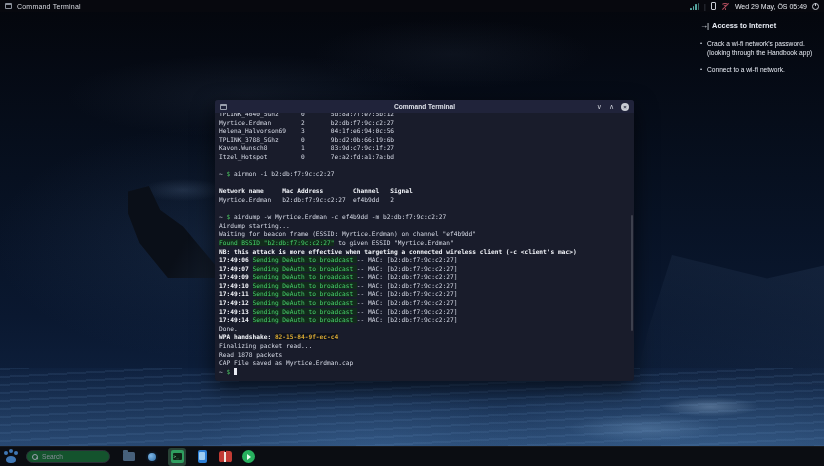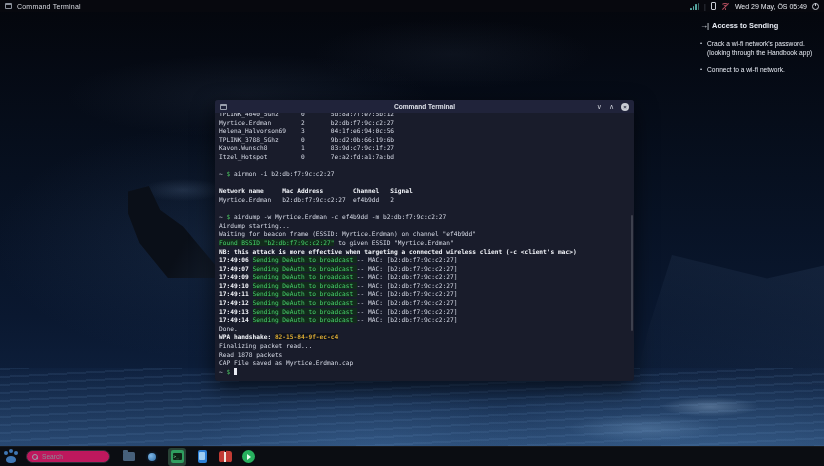--- a/index.html
+++ b/index.html
@@ -96,21 +96,21 @@
     background:rgba(255,255,255,0.16); border-radius:1px; }
 
   
   .taskbar { position:absolute; left:0; bottom:0; width:100%; height:20px; background:#0b0d12;
     border-top:1px solid rgba(255,255,255,0.05); display:flex; align-items:center;
     padding:0 3px; gap:7px; z-index:60; }
   .start-logo { width:16px; height:16px; position:relative; flex:0 0 auto; }
   .start-logo .pad { position:absolute; left:3px; top:7px; width:10px; height:7px; background:#3f77b5; border-radius:50% 50% 45% 45%; }
   .start-logo .toe { position:absolute; width:4px; height:4px; background:#3f77b5; border-radius:50%; top:2px; }
   .start-logo .toe:nth-child(2){ left:1px; } .start-logo .toe:nth-child(3){ left:6px; top:0.5px; } .start-logo .toe:nth-child(4){ left:11px; }
-  .search-box { width:84px; height:13px; background:#be185d; border:1px solid #2b2f37;
+  .search-box { width:84px; height:13px; background:#14532d; border:1px solid #2b2f37;
     border-radius:7px; display:flex; align-items:center; padding:0 5px; gap:4px; }
   .search-glyph { position:relative; width:6px; height:6px; flex:0 0 auto; }
   .search-glyph::before { content:""; position:absolute; left:0; top:0; width:4px; height:4px;
     border:1px solid #9aa1ad; border-radius:50%; }
   .search-glyph::after { content:""; position:absolute; left:4.4px; top:4.4px; width:2.4px; height:1px;
     background:#9aa1ad; transform:rotate(45deg); }
   .search-input { flex:1; background:transparent; border:none; outline:none; color:#cfd4dc;
     font-size:6.6px; font-family:"Liberation Sans", sans-serif; }
   .search-input::placeholder { color:#878d98; }
   .tb-apps { display:flex; align-items:center; gap:9px; margin-left:5px; }
@@ -174,21 +174,21 @@
           <span class="slash"></span>
       </span>
       <span class="clock-text">Wed 29 May, ÖS 05:49</span>
       <span class="power-glyph"></span>
     </div>
   </div>
 
   <div class="objectives">
     <div class="obj-header">
       <span class="enter-icon">→|</span>
-      <span>Access to Sending</span>
+      <span>Access to Internet</span>
     </div>
     <ul class="obj-list">
         <li class="obj-item">
           <span class="obj-bullet">•</span>
           <span>Crack a wi-fi network's password. (looking through the Handbook app)</span>
         </li>
         <li class="obj-item">
           <span class="obj-bullet">•</span>
           <span>Connect to a wi-fi network.</span>
         </li>

